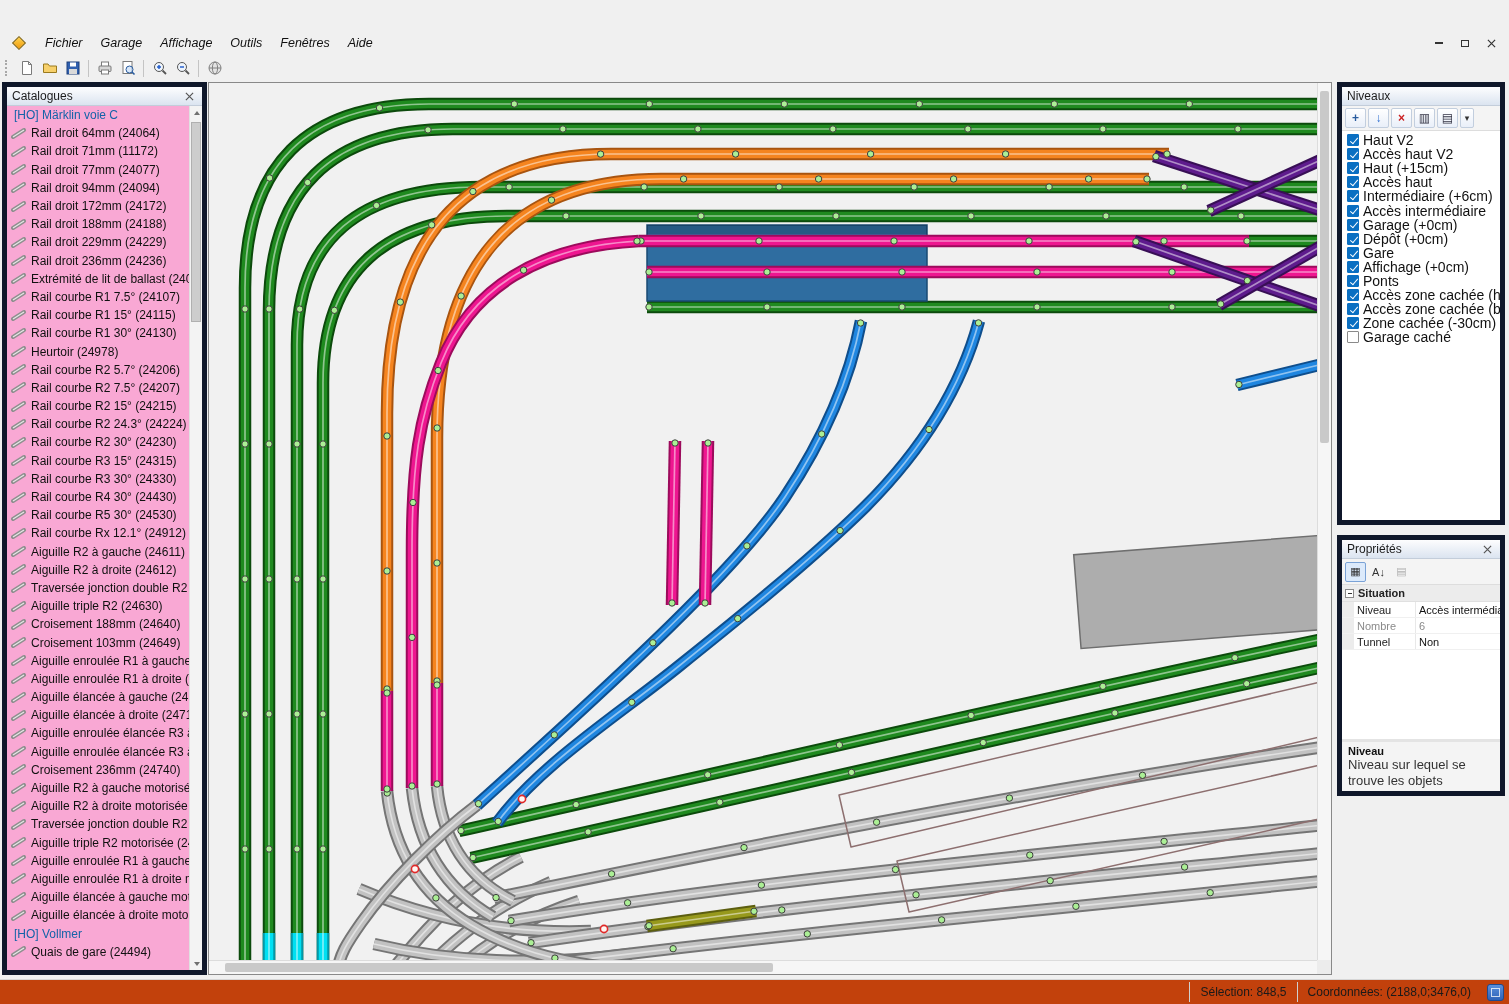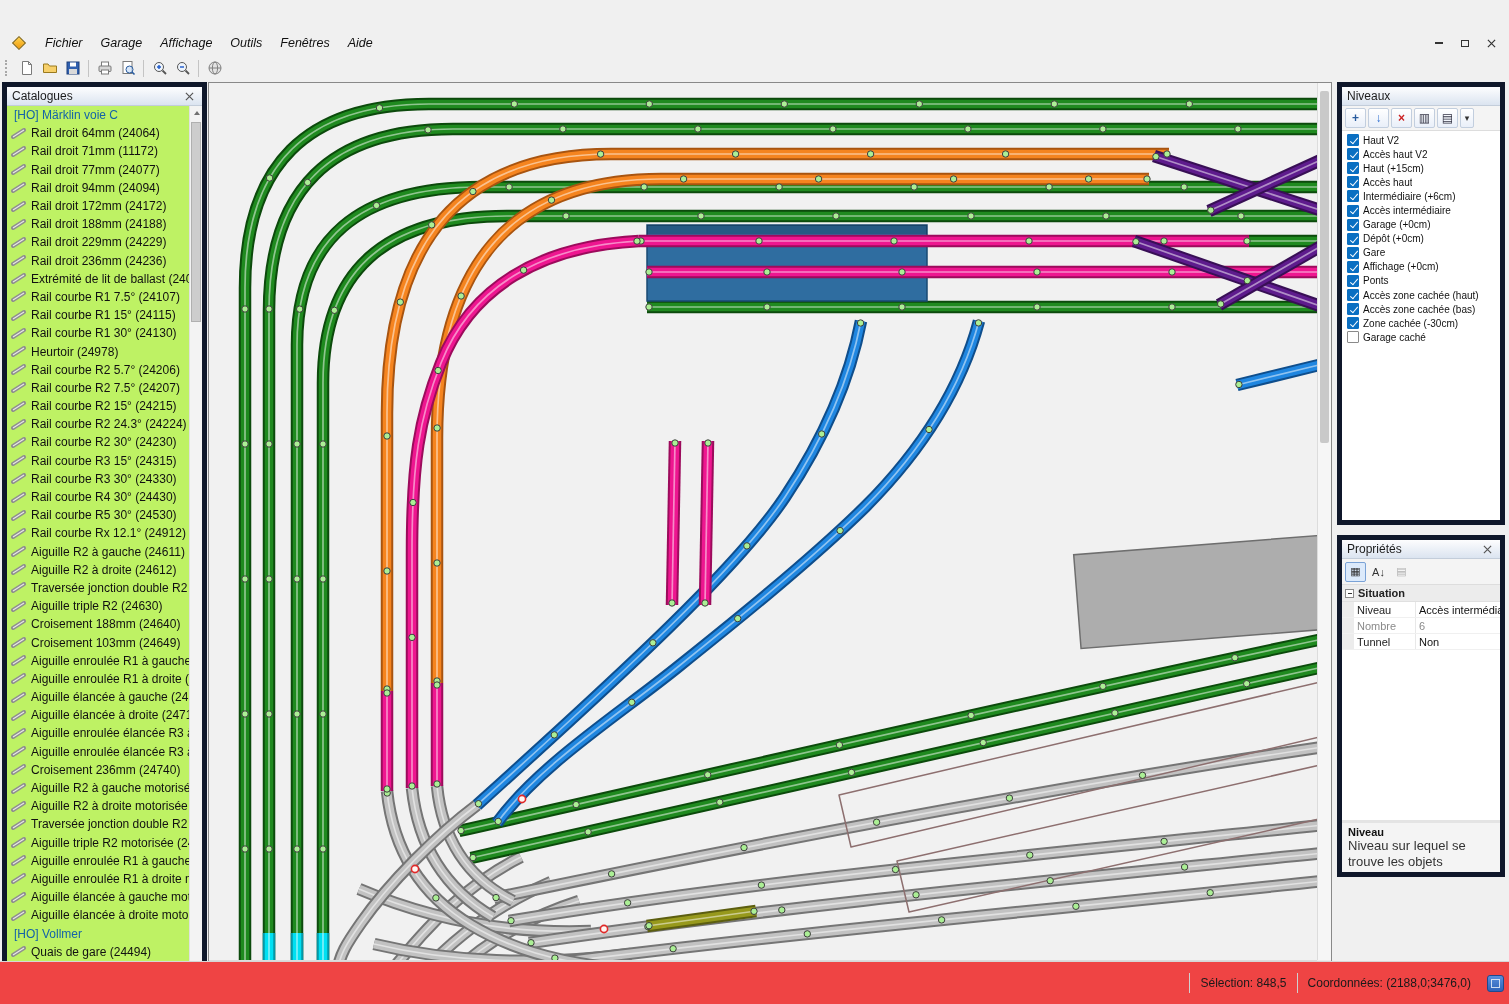--- a/index.html
+++ b/index.html
@@ -32,21 +32,21 @@
   .tbtn { width:23px; height:22px; display:flex; align-items:center; justify-content:center; border-radius:2px; }
   .tsep { width:1px; height:17px; background:#c4c4c4; margin:0 4px; }
 
   
   .panel { background:#fff; border:5px solid #0f172a; }
   .panel-header { height:19px; background:linear-gradient(#fdfdfe,#dbe4f0); border-bottom:1px solid #c3cdda; display:flex; align-items:center; padding:0 5px; font-size:12px; color:#1c1c1c; }
   .panel-close { margin-left:auto; width:15px; height:14px; display:flex; align-items:center; justify-content:center; }
 
   
   .catalog-panel { position:absolute; left:2px; top:82px; width:205px; height:893px; }
-  .catalog-list { position:absolute; left:0; top:19px; right:13px; bottom:0; overflow:hidden; background:#bef264; }
+  .catalog-list { position:absolute; left:0; top:19px; right:13px; bottom:0; overflow:hidden; background:#f9a8d4; }
   .cat-row { height:18.2px; display:flex; align-items:center; padding-left:4px; white-space:nowrap; overflow:hidden; }
   .cat-icon { flex:none; width:16px; margin-right:4px; display:flex; }
   .cat-label { font-size:12px; color:#111; overflow:hidden; }
   .cat-row.header { padding-left:7px; }
   .cat-row.header .cat-label { color:#1463a8; }
   .catalog-scroll { position:absolute; right:0; top:19px; bottom:0; width:13px; background:#f3f3f3; border-left:1px solid #e0e0e0; }
   .scroll-arrow { position:absolute; left:0; width:13px; height:13px; display:flex; align-items:center; justify-content:center; }
   .arr-up { top:0; } .arr-down { bottom:0; }
   .tri-up { width:0; height:0; border-left:3.5px solid transparent; border-right:3.5px solid transparent; border-bottom:4.5px solid #707070; }
   .tri-down { width:0; height:0; border-left:3.5px solid transparent; border-right:3.5px solid transparent; border-top:4.5px solid #707070; }
@@ -73,57 +73,57 @@
   .blue-platform-band { fill:rgba(0,0,0,.18); }
   .node-dot { fill:var(--dot-fill); stroke:var(--dot-ring); stroke-width:1; }
   .alert-dot { fill:#fff6f2; stroke:var(--marker-red); stroke-width:1.6; }
   .v-scroll { position:absolute; right:0; top:0; width:14px; height:877px; background:#f6f6f6; border-left:1px solid #dcdcdc; }
   .v-thumb { position:absolute; left:2px; top:8px; width:9px; height:352px; background:#c9c9c9; border-radius:2px; }
   .h-scroll { position:absolute; left:0; bottom:0; right:14px; height:14px; background:#f6f6f6; border-top:1px solid #dcdcdc; }
   .h-thumb { position:absolute; top:2px; left:16px; height:9px; width:548px; background:#c9c9c9; border-radius:2px; }
   .scroll-corner { position:absolute; right:0; bottom:0; width:14px; height:14px; background:#ececec; }
 
   
-  .right-col { position:absolute; left:1337px; top:82px; width:168px; height:795px; display:flex; flex-direction:column; }
+  .right-col { position:absolute; left:1337px; top:82px; width:168px; height:714px; display:flex; flex-direction:column; }
   .niveaux-panel { height:443px; position:relative; }
   .col-gap { height:10px; }
   .props-panel { flex:1; position:relative; display:flex; flex-direction:column; }
 
   .niv-toolbar { height:25px; background:#f4f4f4; border-bottom:1px solid #ddd; display:flex; align-items:center; gap:2px; padding:0 3px; }
   .niv-btn { width:21px; height:20px; border:1px solid #c2cede; background:linear-gradient(#ffffff,#e9eff9); display:flex; align-items:center; justify-content:center; font-size:12px; color:#334; border-radius:2px; }
   span.niv-btn:nth-of-type(1) { color:#2a5c9e; font-weight:bold; }
   span.niv-btn:nth-of-type(2) { color:#2f6fd0; font-weight:bold; }
   span.niv-btn:nth-of-type(3) { color:#cc2222; font-weight:bold; }
   span.niv-btn:nth-of-type(6) { width:14px; font-size:9px; color:#333; }
   .level-list { padding-top:2px; }
   .level-row { height:14.1px; display:flex; align-items:center; }
   .cb { position:relative; width:12px; height:12px; border:1px solid #8a8a8a; background:#fff; margin:0 4px 0 5px; flex:none; border-radius:1px; }
   .cb.checked { background:var(--accent-check); border-color:var(--accent-check); }
   .cb.checked::after { content:""; position:absolute; left:3.5px; top:0.8px; width:3.2px; height:7px; border:solid #fff; border-width:0 1.7px 1.7px 0; transform:rotate(40deg); }
-  .level-label { font-size:10px; color:#111; white-space:nowrap; overflow:hidden; }
+  .level-label { font-size:14px; color:#111; white-space:nowrap; overflow:hidden; }
 
   .props-toolbar { height:26px; background:#f4f4f4; border-bottom:1px solid #ddd; display:flex; align-items:center; gap:2px; padding:0 3px; }
   .ptool-btn { width:21px; height:20px; display:flex; align-items:center; justify-content:center; font-size:11px; color:#333; border:1px solid transparent; border-radius:2px; }
   .ptool-btn.active { border-color:#7aa2d6; background:#dceafb; }
   .ptool-btn.disabled { color:#b0b0b0; }
   .prop-cat-row { height:17px; background:#ececec; display:flex; align-items:center; font-size:11px; font-weight:bold; color:#222; border-bottom:1px solid #e0e0e0; }
   .expander { position:relative; width:9px; height:9px; border:1px solid #8a8a8a; background:#fff; margin:0 4px 0 3px; flex:none; }
   .expander::after { content:""; position:absolute; left:1.5px; top:3.2px; width:4px; height:1.2px; background:#333; }
   .prop-row { height:16px; display:flex; font-size:11px; border-bottom:1px solid #f0f0f0; }
   .prop-indent { width:12px; background:#ececec; flex:none; }
   .pkey { width:62px; flex:none; padding:1.5px 0 0 3px; border-right:1px solid #e8e8e8; color:#222; white-space:nowrap; overflow:hidden; }
   .pval { flex:1; padding:1.5px 0 0 3px; color:#111; white-space:nowrap; overflow:hidden; }
   .prop-row.muted .pkey, .prop-row.muted .pval { color:#8a8a8a; }
   .props-fill { flex:1; background:#fff; }
   .props-info { height:52px; border-top:3px solid #e4e4e4; background:#f4f4f4; padding:3px 6px; }
   .info-title { font-size:11px; font-weight:bold; color:#111; }
   .info-text { font-size:13px; color:#333; line-height:1.25; }
 
   
-  .statusbar { position:absolute; left:0; bottom:0; width:100%; height:43px; background:#ef4444; border-top:1px solid #d6d6d6; display:flex; align-items:center; justify-content:flex-end; font-size:12px; color:#1a1a1a; padding-right:5px; }
+  .statusbar { position:absolute; left:0; bottom:0; width:100%; height:25px; background:#c2410c; border-top:1px solid #d6d6d6; display:flex; align-items:center; justify-content:flex-end; font-size:12px; color:#1a1a1a; padding-right:5px; }
   .status-seg { border-left:1px solid #cfcfcf; padding:0 10px; line-height:20px; }
   .status-icon { width:17px; height:17px; border-radius:3px; background:linear-gradient(#5a8fdc,#2e62b8); border:1px solid #1d4a90; margin-left:6px; position:relative; }
   .status-icon::after { content:""; position:absolute; inset:3px; border:1px solid rgba(255,255,255,.75); }
 </style>
 </head>
 <body>
 
 <div class="window">
 
 

